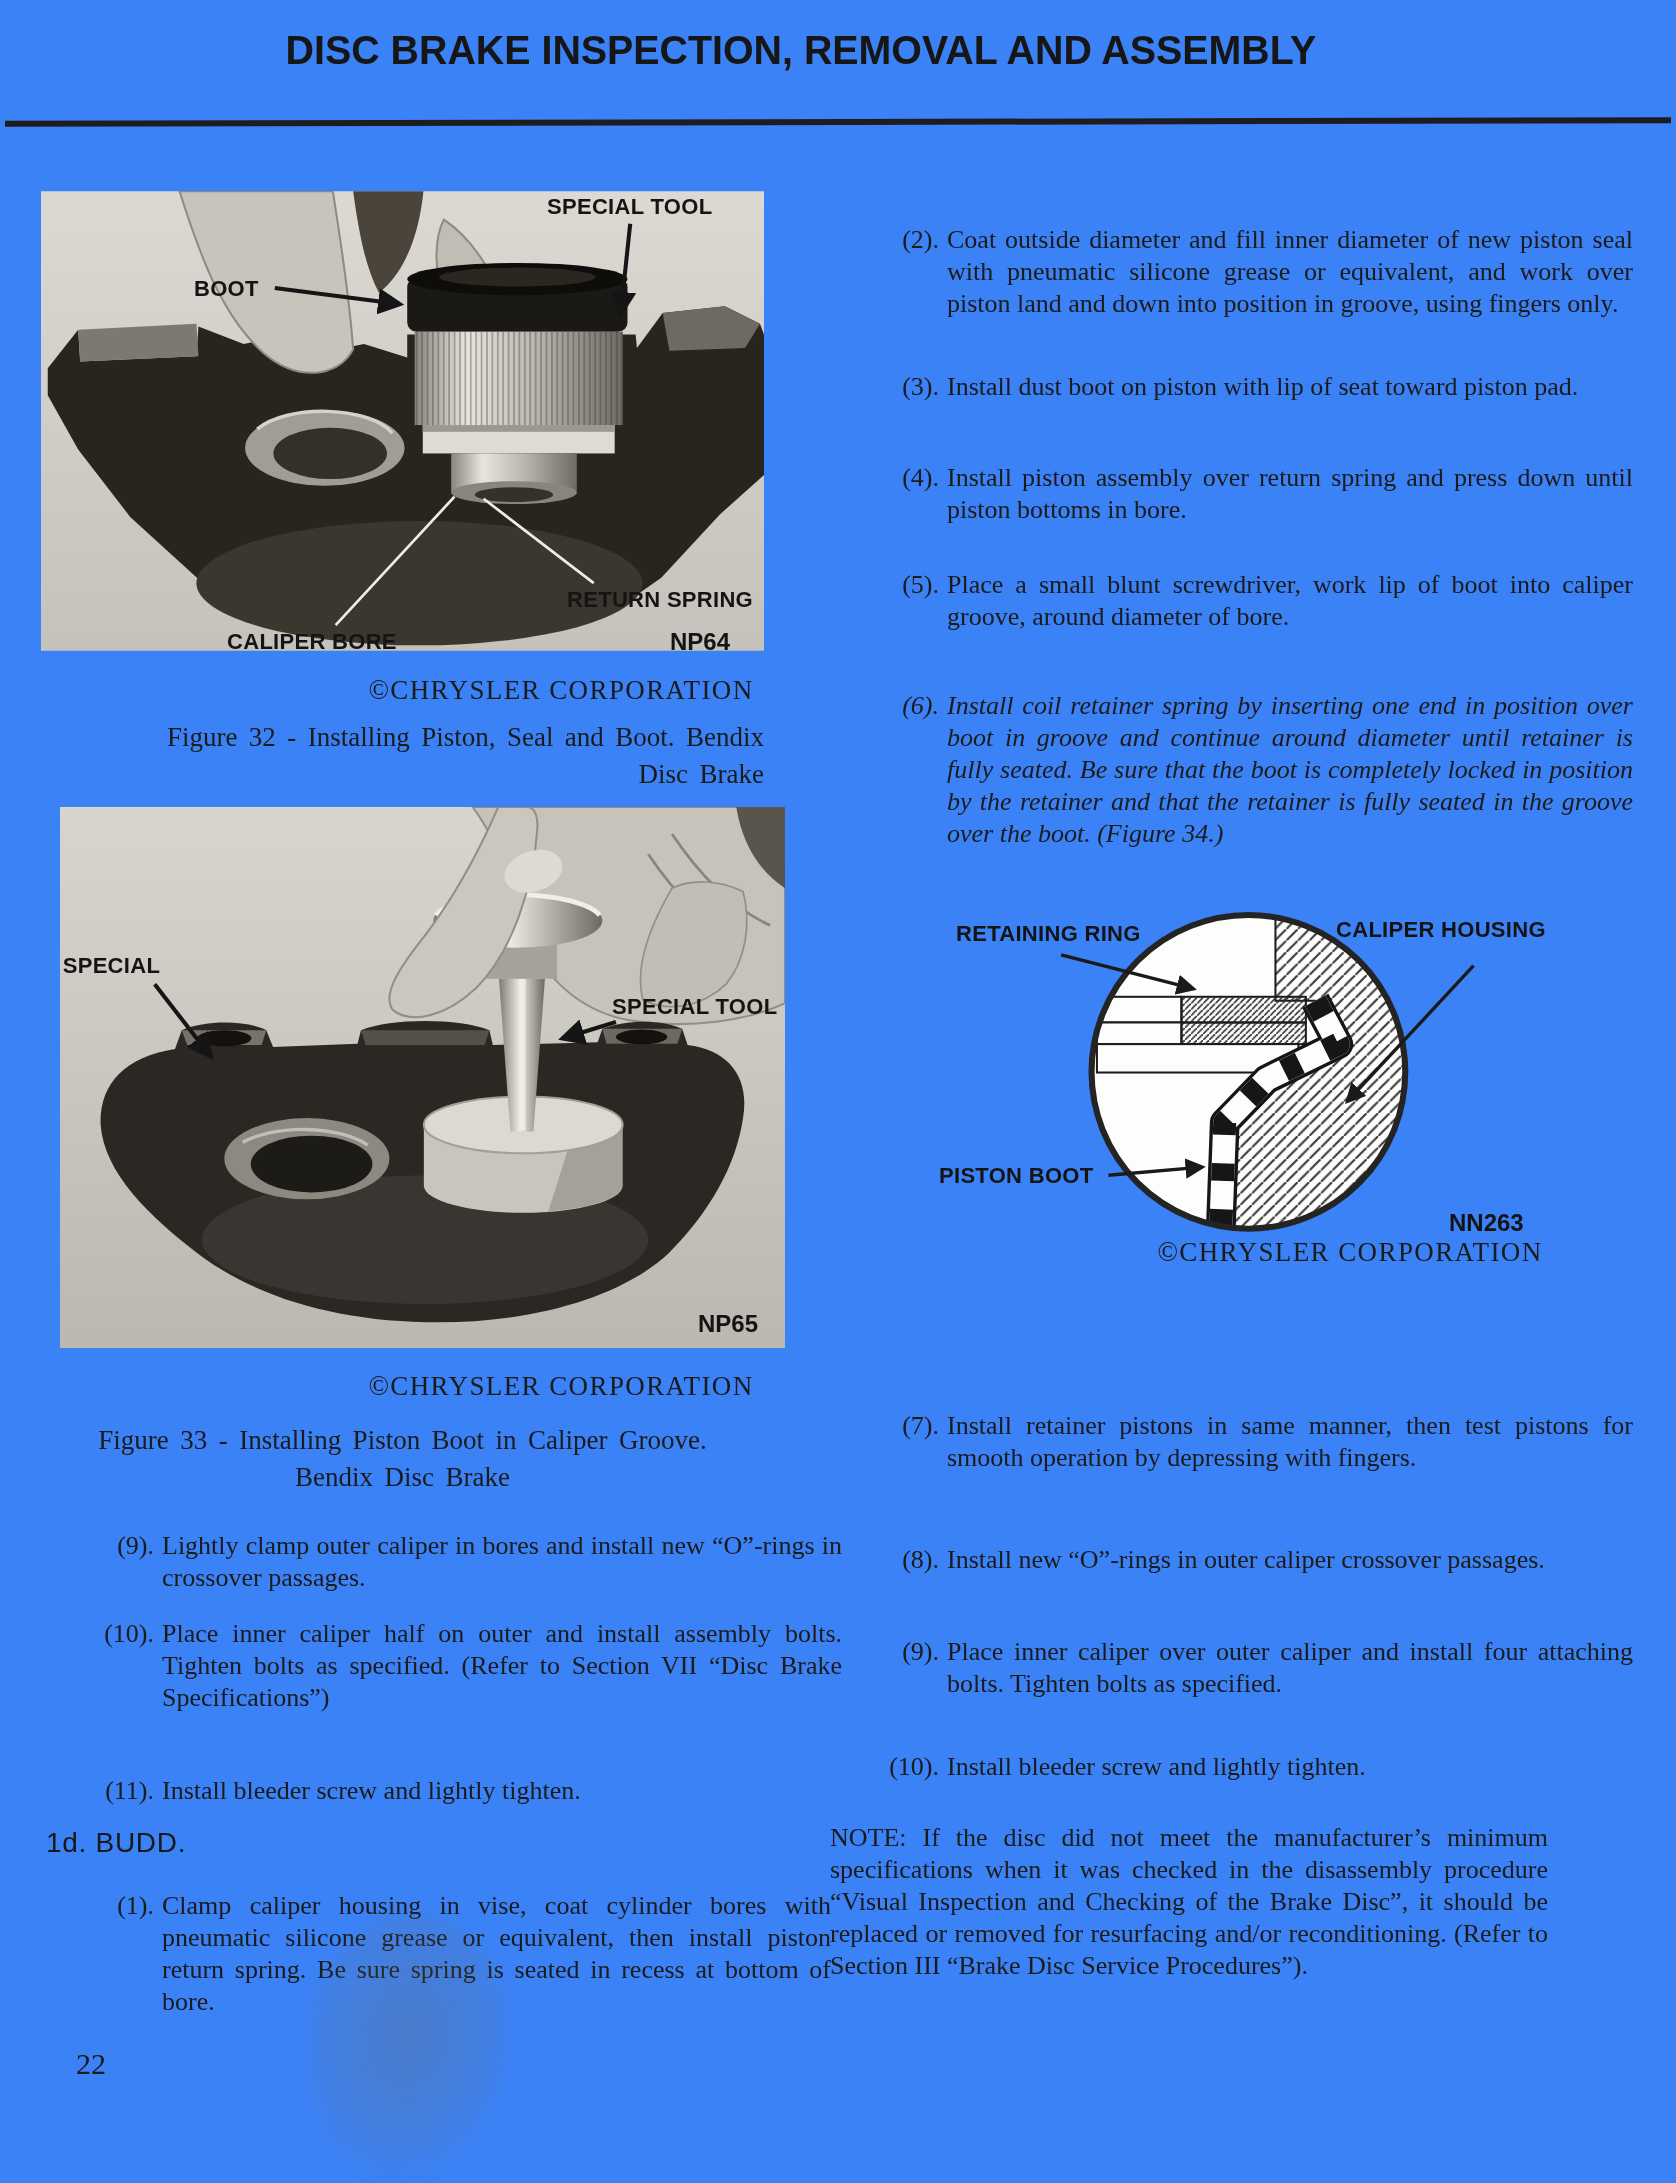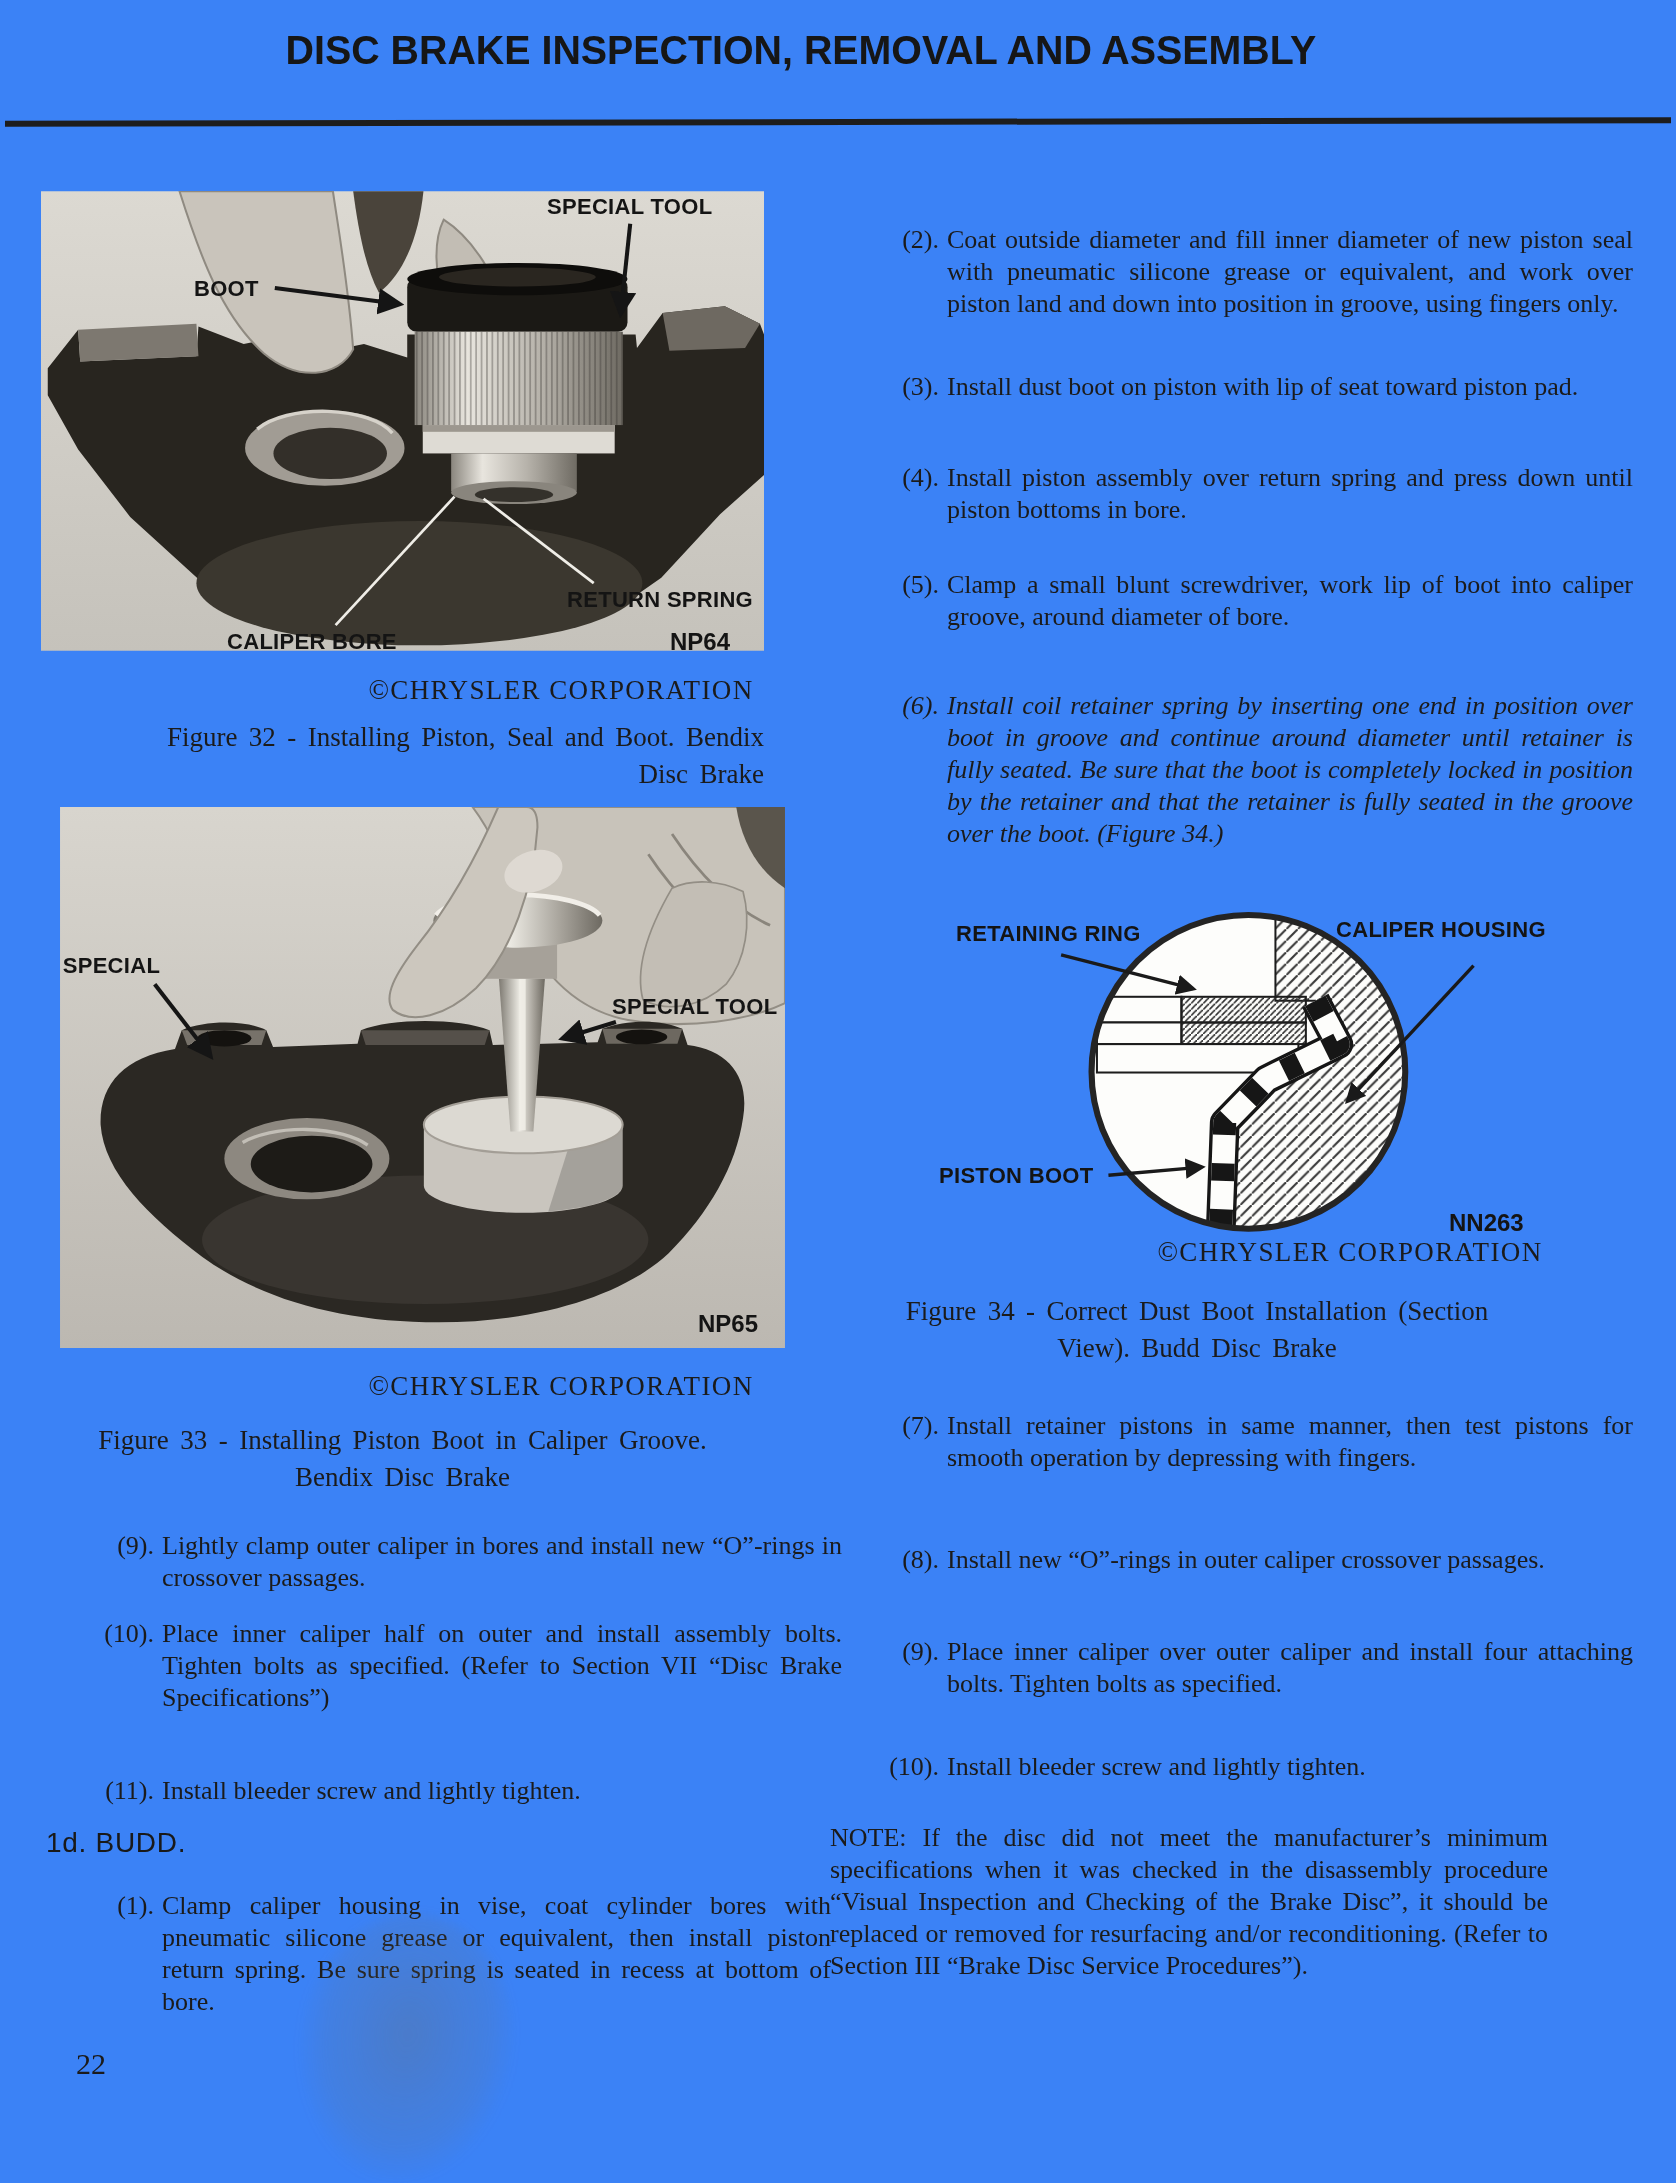--- a/index.html
+++ b/index.html
@@ -164,21 +164,21 @@
   <div class="item lc" style="top:1618px;"><span class="lnum">(10).</span><span>Place inner caliper half on outer and install assembly bolts. Tighten bolts as specified. (Refer to Section VII “Disc Brake Specifications”)</span></div>
   <div class="item lc" style="top:1775px;"><span class="lnum">(11).</span><span>Install bleeder screw and lightly tighten.</span></div>
   <div class="heading">1d. BUDD.</div>
   <div class="item lc1" style="top:1890px;"><span class="lnum1">(1).</span><span>Clamp caliper housing in vise, coat cylinder bores with pneumatic silicone grease or equivalent, then install piston return spring. Be sure spring is seated in recess at bottom of bore.</span></div>
   <div class="pagenum">22</div>
   <div class="smudge"></div>
 
   <div class="item rc" style="top:184px;margin-top:40px;"><span class="rnum">(2).</span><span>Coat outside diameter and fill inner diameter of new piston seal with pneumatic silicone grease or equivalent, and work over piston land and down into position in groove, using fingers only.</span></div>
   <div class="item rc" style="top:371px;"><span class="rnum">(3).</span><span>Install dust boot on piston with lip of seat toward piston pad.</span></div>
   <div class="item rc" style="top:462px;"><span class="rnum">(4).</span><span>Install piston assembly over return spring and press down until piston bottoms in bore.</span></div>
-  <div class="item rc" style="top:569px;"><span class="rnum">(5).</span><span>Clamp a small blunt screwdriver, work lip of boot into caliper groove, around diameter of bore.</span></div>
+  <div class="item rc" style="top:569px;"><span class="rnum">(5).</span><span>Place a small blunt screwdriver, work lip of boot into caliper groove, around diameter of bore.</span></div>
   <div class="item rc" style="top:690px;font-style:italic;"><span class="rnum">(6).</span><span>Install coil retainer spring by inserting one end in position over boot in groove and continue around diameter until retainer is fully seated. Be sure that the boot is completely locked in position by the retainer and that the retainer is fully seated in the groove over the boot. (Figure 34.)</span></div>
 
   <div class="photo" style="left:838px;top:906px;width:764px;height:379px;">
     <svg width="764" height="379" viewBox="0 0 1130 560">
       <defs>
         <pattern id="f34h" width="17" height="17" patternUnits="userSpaceOnUse">
           <path d="M-2,19 L19,-2" stroke="#3a3a3a" stroke-width="3.2" fill="none"></path>
         </pattern>
         <pattern id="f34hd" width="9" height="9" patternUnits="userSpaceOnUse">
           <path d="M-1,10 L10,-1" stroke="#2e2e2e" stroke-width="2.4" fill="none"></path>
@@ -208,24 +208,20 @@
       <line x1="330" y1="72" x2="525" y2="122" stroke="#1a1a1a" stroke-width="5" marker-end="url(#f34ah)"></line>
       <line x1="940" y1="88" x2="754" y2="288" stroke="#1a1a1a" stroke-width="5" marker-end="url(#f34ah)"></line>
       <line x1="400" y1="398" x2="538" y2="386" stroke="#1a1a1a" stroke-width="5" marker-end="url(#f34ah)"></line>
     </svg>
     <div class="plabel" style="left:118px;top:15px;">RETAINING RING</div>
     <div class="plabel" style="left:498px;top:10.8px;">CALIPER HOUSING</div>
     <div class="plabel" style="left:101px;top:257px;">PISTON BOOT</div>
     <div class="pcode" style="left:611px;top:303px;">NN263</div>
     <div class="copyright" style="left:262px;top:331px;width:500px;">©CHRYSLER CORPORATION</div>
   </div>
-  <div class="caption" style="left:842px;top:1293px;width:710px;">
-    <div>Figure 34 - Correct Dust Boot Installation (Section</div>
-    <div>View). Budd Disc Brake</div>
-  </div>
 
   <div class="item rc" style="top:1410px;"><span class="rnum">(7).</span><span>Install retainer pistons in same manner, then test pistons for smooth operation by depressing with fingers.</span></div>
   <div class="item rc" style="top:1544px;"><span class="rnum">(8).</span><span>Install new “O”-rings in outer caliper crossover passages.</span></div>
   <div class="item rc" style="top:1636px;"><span class="rnum">(9).</span><span>Place inner caliper over outer caliper and install four attaching bolts. Tighten bolts as specified.</span></div>
   <div class="item rc" style="top:1751px;"><span class="rnum">(10).</span><span>Install bleeder screw and lightly tighten.</span></div>
   <div class="note">NOTE: If the disc did not meet the manufacturer’s minimum specifications when it was checked in the disassembly procedure “Visual Inspection and Checking of the Brake Disc”, it should be replaced or removed for resurfacing and/or reconditioning. (Refer to Section III “Brake Disc Service Procedures”).</div>
 
 </div>
 
 

